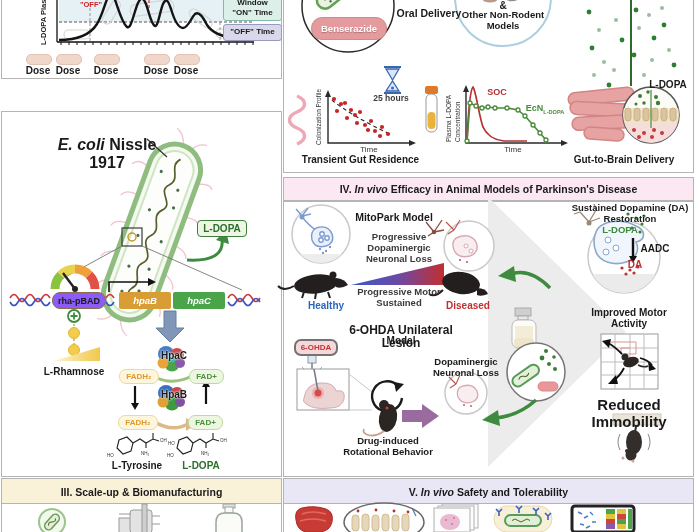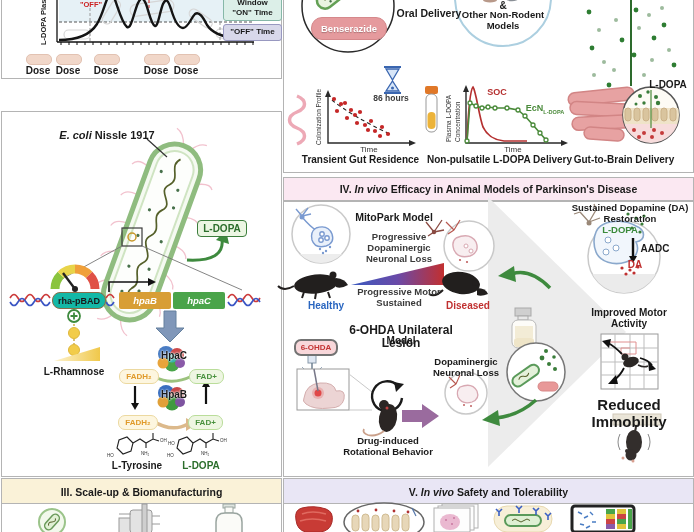--- a/index.html
+++ b/index.html
@@ -179,23 +179,23 @@
       </g>
       <g transform="translate(173,320)" stroke="#222" fill="none" stroke-width="1.1">
         <polygon points="8,22 2,16 4,8 12,5 18,11 16,19"></polygon>
         <path d="M18,11 L25,7 L31,11 L38,7 L44,9 M38,7 L38,1 M31,11 L31,16"></path>
         <text x="-8" y="25" font-size="4.5" fill="#333" stroke="none">HO</text>
         <text x="-7" y="13" font-size="4.5" fill="#333" stroke="none">HO</text>
         <text x="45" y="10" font-size="4.5" fill="#333" stroke="none">OH</text>
         <text x="26" y="23" font-size="4.5" fill="#333" stroke="none">NH₂</text>
       </g>
     </svg>
-    <div class="t b" style="left:50px;top:17px;width:110px;font-size:11px"><i>E. coli</i><span> Nissle 1917</span></div>
+    <div class="t b" style="left:50px;top:24px;width:110px;font-size:16px"><i>E. coli</i><span> Nissle 1917</span></div>
     <div class="t b" style="left:195px;top:108px;width:48px;height:15px;line-height:15px;border:1.6px solid #3c7d3c;border-radius:4px;background:#ecf6e3;color:#2c6e2c;font-size:10px">L-DOPA</div>
-    <div class="t b" style="left:50px;top:180px;width:54px;height:17px;line-height:17px;background:#14b8a6;border:1.5px solid #8a6d4a;border-radius:8px;font-size:9px;box-sizing:border-box">rha-pBAD</div>
+    <div class="t b" style="left:50px;top:180px;width:54px;height:17px;line-height:17px;background:#8b5cf6;border:1.5px solid #8a6d4a;border-radius:8px;font-size:9px;box-sizing:border-box">rha-pBAD</div>
     <div class="t b" style="left:117px;top:180px;width:52px;height:17px;line-height:17px;background:#d89e35;color:#fff;font-style:italic;font-size:9.5px;border-radius:2px">hpaB</div>
     <div class="t b" style="left:171px;top:180px;width:52px;height:17px;line-height:17px;background:#4aa44a;color:#fff;font-style:italic;font-size:9.5px;border-radius:2px">hpaC</div>
     <div class="t b" style="left:28px;top:254px;width:88px;font-size:10px">L-Rhamnose</div>
     <div class="t b" style="left:152px;top:238px;width:40px;font-size:10px;text-shadow:0 0 2px #fff,0 0 2px #fff">HpaC</div>
     <div class="t b" style="left:117px;top:257px;width:38px;height:13px;line-height:13px;background:#fdf6df;border:1px solid #ecd9a0;border-radius:7px;color:#e09a2a;font-size:8px">FADH₂</div>
     <div class="t b" style="left:187px;top:257px;width:33px;height:13px;line-height:13px;background:#eef6e2;border:1px solid #badd9a;border-radius:7px;color:#49913e;font-size:8px">FAD+</div>
     <div class="t b" style="left:152px;top:277px;width:40px;font-size:10px;text-shadow:0 0 2px #fff,0 0 2px #fff">HpaB</div>
     <div class="t b" style="left:116px;top:303px;width:38px;height:13px;line-height:13px;background:#fdf6df;border:1px solid #ecd9a0;border-radius:7px;color:#e09a2a;font-size:8px">FADH₂</div>
     <div class="t b" style="left:186px;top:303px;width:33px;height:13px;line-height:13px;background:#eef6e2;border:1px solid #badd9a;border-radius:7px;color:#49913e;font-size:8px">FAD+</div>
     <div class="t b" style="left:103px;top:348px;width:64px;font-size:10px">L-Tyrosine</div>
@@ -363,28 +363,27 @@
       </g>
     </svg>
     <div class="t b" style="left:27px;top:17px;width:74px;height:21px;line-height:21px;border-radius:11px;background:#e59a9d;border:1px solid #d5888b;color:#fff;font-size:9.5px;text-shadow:0 1px 1px rgba(0,0,0,.25)">Benserazide</div>
     <div class="t b" style="left:109px;top:8px;width:72px;font-size:10.5px">Oral Delivery</div>
     <div class="t b" style="left:210px;top:0;width:18px;font-size:10px">&amp;</div>
     <div class="t b" style="left:169px;top:10px;width:100px;font-size:9.5px">Other Non-Rodent</div>
     <div class="t b" style="left:195px;top:21px;width:48px;font-size:9.5px">Models</div>
     <div class="t b" style="left:359px;top:79px;width:50px;font-size:10px">L-DOPA</div>
     <div class="vlab" style="left:31px;top:145px;font-size:6.5px;color:#333">Colonization Profile</div>
     <div class="t" style="left:57px;top:146px;width:56px;font-size:8px;color:#333">Time</div>
-    <div class="t b" style="left:79px;top:94px;width:56px;font-size:8.5px;color:#3c3c3c">86 hours</div>
+    <div class="t b" style="left:79px;top:94px;width:56px;font-size:8.5px;color:#3c3c3c">25 hours</div>
     <div class="vlab" style="left:161px;top:142px;font-size:6.5px;color:#333">Plasma L-DOPA</div>
     <div class="vlab" style="left:170px;top:142px;font-size:6.5px;color:#333">Concentration</div>
     <div class="t b" style="left:196px;top:87px;width:34px;font-size:9px;color:#b53030">SOC</div>
     <div class="t b" style="left:238px;top:103px;width:46px;font-size:9px;color:#4a8a3a"><span>EcN</span><span class="sub">L-DOPA</span></div>
     <div class="t" style="left:201px;top:146px;width:56px;font-size:8px;color:#333">Time</div>
     <div class="t b" style="left:4px;top:154px;width:145px;font-size:10px">Transient Gut Residence</div>
-    <div class="t b" style="left:133px;top:154px;width:165px;font-size:10px">Non-pulsatile L-DOPA Delivery</div>
     <div class="t b" style="left:275px;top:154px;width:130px;font-size:10px">Gut-to-Brain Delivery</div>
   </div>
 
   <div class="hdr" style="left:283px;top:177px;width:409px;height:22px;background:#fbe8f2">
     <span>IV. </span><i>In vivo</i><span> Efficacy in Animal Models of Parkinson's Disease</span>
   </div>
 
   <div class="panel" style="left:283px;top:201px;width:409px;height:274px">
     <svg class="art" width="409" height="274" viewBox="0 0 409 274">
       <defs>

